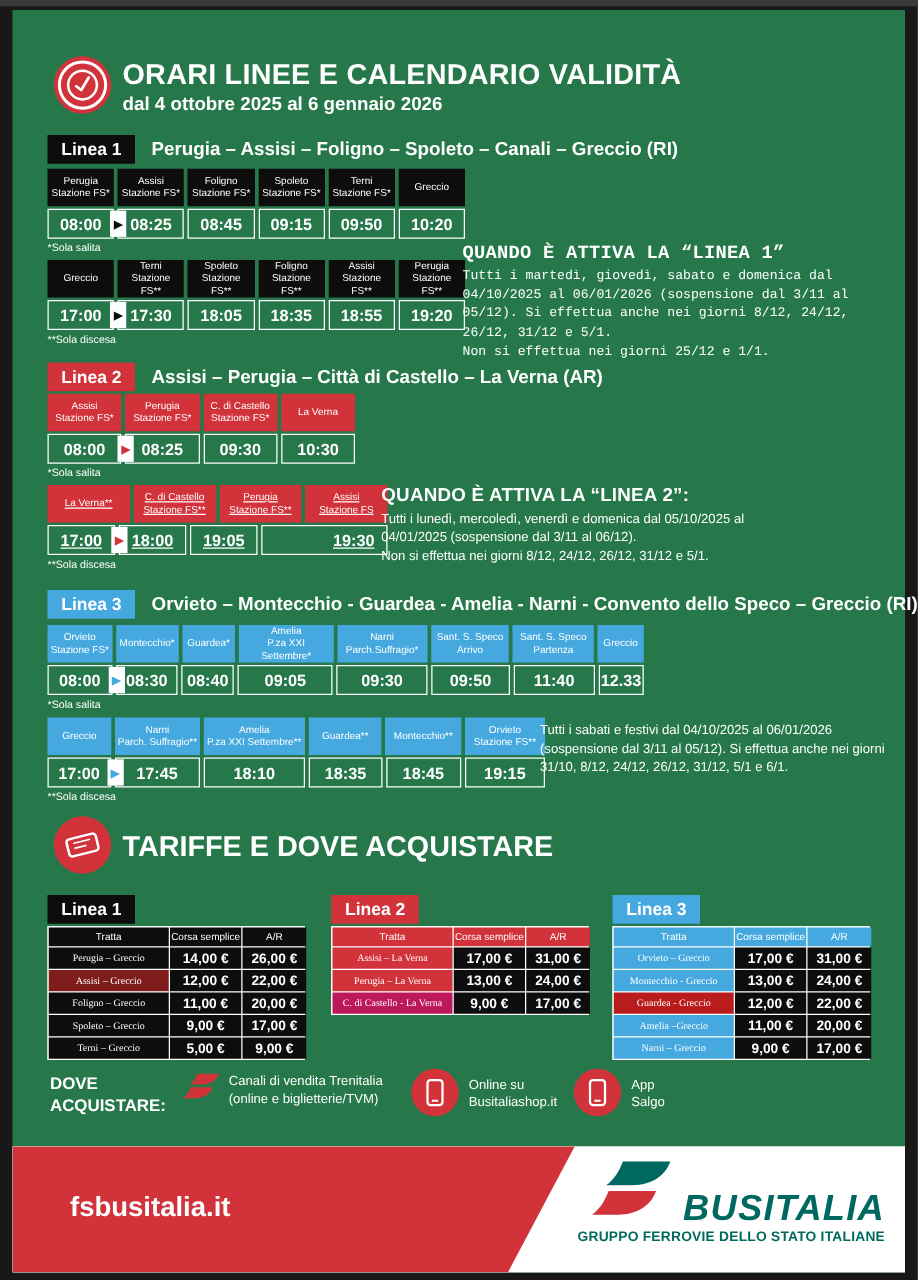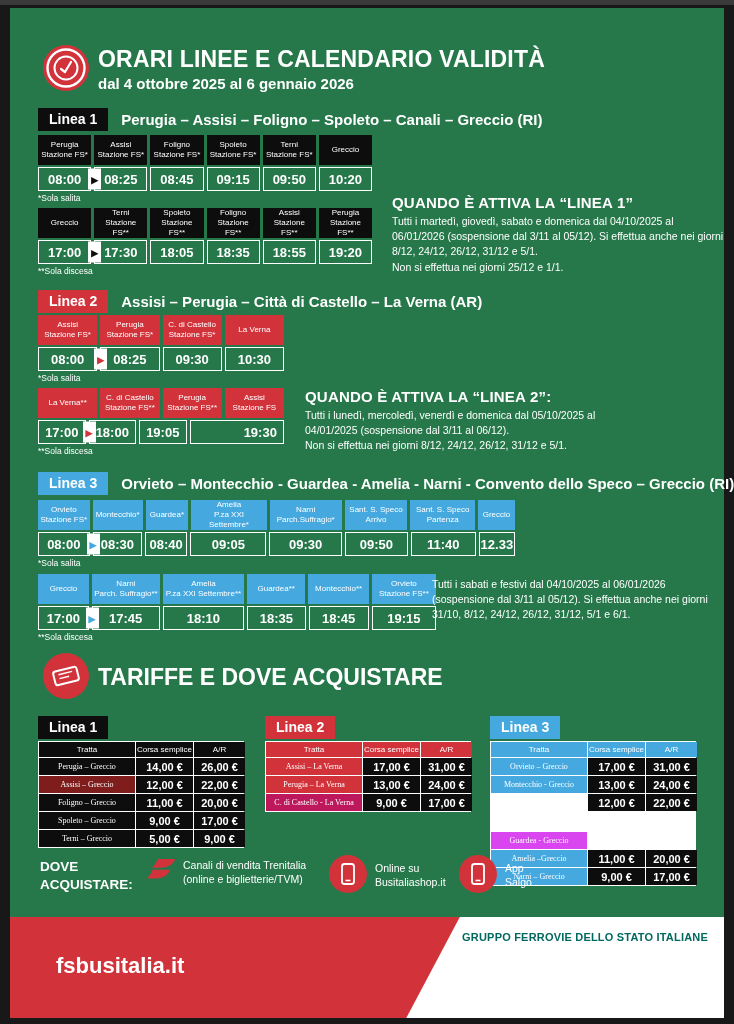--- a/index.html
+++ b/index.html
@@ -35,23 +35,23 @@
        width:13px;height:21px;background:#fff;display:flex;align-items:center;justify-content:center;
        font-size:9px;z-index:2;}
   .fn{position:absolute;left:28px;font-size:8.5px;color:#fff;}
   .note{position:absolute;}
   .note-title{font-size:15px;font-weight:bold;letter-spacing:.2px;}
   .note-body{margin-top:3px;font-size:10.5px;line-height:1.45;white-space:pre-line;}
   
   .lb1 .t1{left:28px;top:27px;width:334px;}
   .lb1 .t2{left:28px;top:100px;width:334px;}
   .lb1 .fn1{top:85px;} .lb1 .fn2{top:158px;}
-  .lb1 .note{left:382px;top:86px;width:332px;}
+  .lb1 .note{left:360px;top:86px;width:332px;font-family:Liberation Mono, monospace;}
   .lb2 .t1{left:28px;top:25px;width:246px;}
-  .lb2 .t2{left:28px;top:98px;width:246px;}
+  .lb2 .t2{left:28px;top:98px;width:272px;text-decoration:underline;}
   .lb2 .fn1{top:83px;} .lb2 .fn2{top:156px;}
   .lb2 .note{left:295px;top:98px;width:340px;}
   .lb3 .t1{left:28px;top:28px;width:477px;}
   .lb3 .t2{left:28px;top:102px;width:398px;}
   .lb3 .fn1{top:86px;} .lb3 .fn2{top:160px;}
   .lb3 .note{left:422px;top:102px;width:288px;}
   
   .fare-icon{position:absolute;left:32px;top:644px;width:48px;height:48px;}
   .fare-title{position:absolute;left:88px;top:656px;font-size:23px;font-weight:bold;}
   .fare-block{position:absolute;top:708px;width:206px;}
@@ -324,21 +324,21 @@
     <div class="ftable">
         <div class="fc fc-h" style="background: rgb(69, 169, 224);">Tratta</div>
         <div class="fc fc-h" style="background: rgb(69, 169, 224);">Corsa semplice</div>
         <div class="fc fc-h" style="background: rgb(69, 169, 224);">A/R</div>
         <div class="fc fc-t" style="background: rgb(69, 169, 224);">Orvieto – Greccio</div>
         <div class="fc fc-p" style="background: rgb(13, 13, 13);">17,00 €</div>
         <div class="fc fc-p" style="background: rgb(13, 13, 13);">31,00 €</div>
         <div class="fc fc-t" style="background: rgb(69, 169, 224);">Montecchio - Greccio</div>
         <div class="fc fc-p" style="background: rgb(13, 13, 13);">13,00 €</div>
         <div class="fc fc-p" style="background: rgb(13, 13, 13);">24,00 €</div>
-        <div class="fc fc-t" style="background: #d946ef; margin-top: 38px;">Guardea - Greccio</div>
+        <div class="fc fc-t" style="background: #b91c1c;">Guardea - Greccio</div>
         <div class="fc fc-p" style="background: rgb(13, 13, 13);">12,00 €</div>
         <div class="fc fc-p" style="background: rgb(13, 13, 13);">22,00 €</div>
         <div class="fc fc-t" style="background: rgb(69, 169, 224);">Amelia –Greccio</div>
         <div class="fc fc-p" style="background: rgb(13, 13, 13);">11,00 €</div>
         <div class="fc fc-p" style="background: rgb(13, 13, 13);">20,00 €</div>
         <div class="fc fc-t" style="background: rgb(69, 169, 224);">Narni – Greccio</div>
         <div class="fc fc-p" style="background: rgb(13, 13, 13);">9,00 €</div>
         <div class="fc fc-p" style="background: rgb(13, 13, 13);">17,00 €</div>
       </div>
   </div>
@@ -371,17 +371,26 @@
       </svg>
     </div>
     <div class="where-item-text wt3">App
 Salgo</div>
   </div>
 
   <div class="footer">
     <div class="footer-red"></div>
     <div class="footer-url">fsbusitalia.it</div>
     <div class="brand">
+      <div class="brand-row">
+        <span>
+          <svg viewBox="0 0 78 50" width="74" height="48">
+            <path d="M34 2 L74 2 C70 14 58 22 42 22 L20 22 C27 17 31 10 34 2 Z" fill="#00695F"></path>
+            <path d="M22 27 L62 27 C58 39 46 47 30 47 L8 47 C15 42 19 35 22 27 Z" fill="#D2333B"></path>
+          </svg>
+        </span>
+        <span class="brand-name">BUSITALIA</span>
+      </div>
       <div class="brand-sub">GRUPPO FERROVIE DELLO STATO ITALIANE</div>
     </div>
   </div>
 
 </div>
 
 </body></html>

